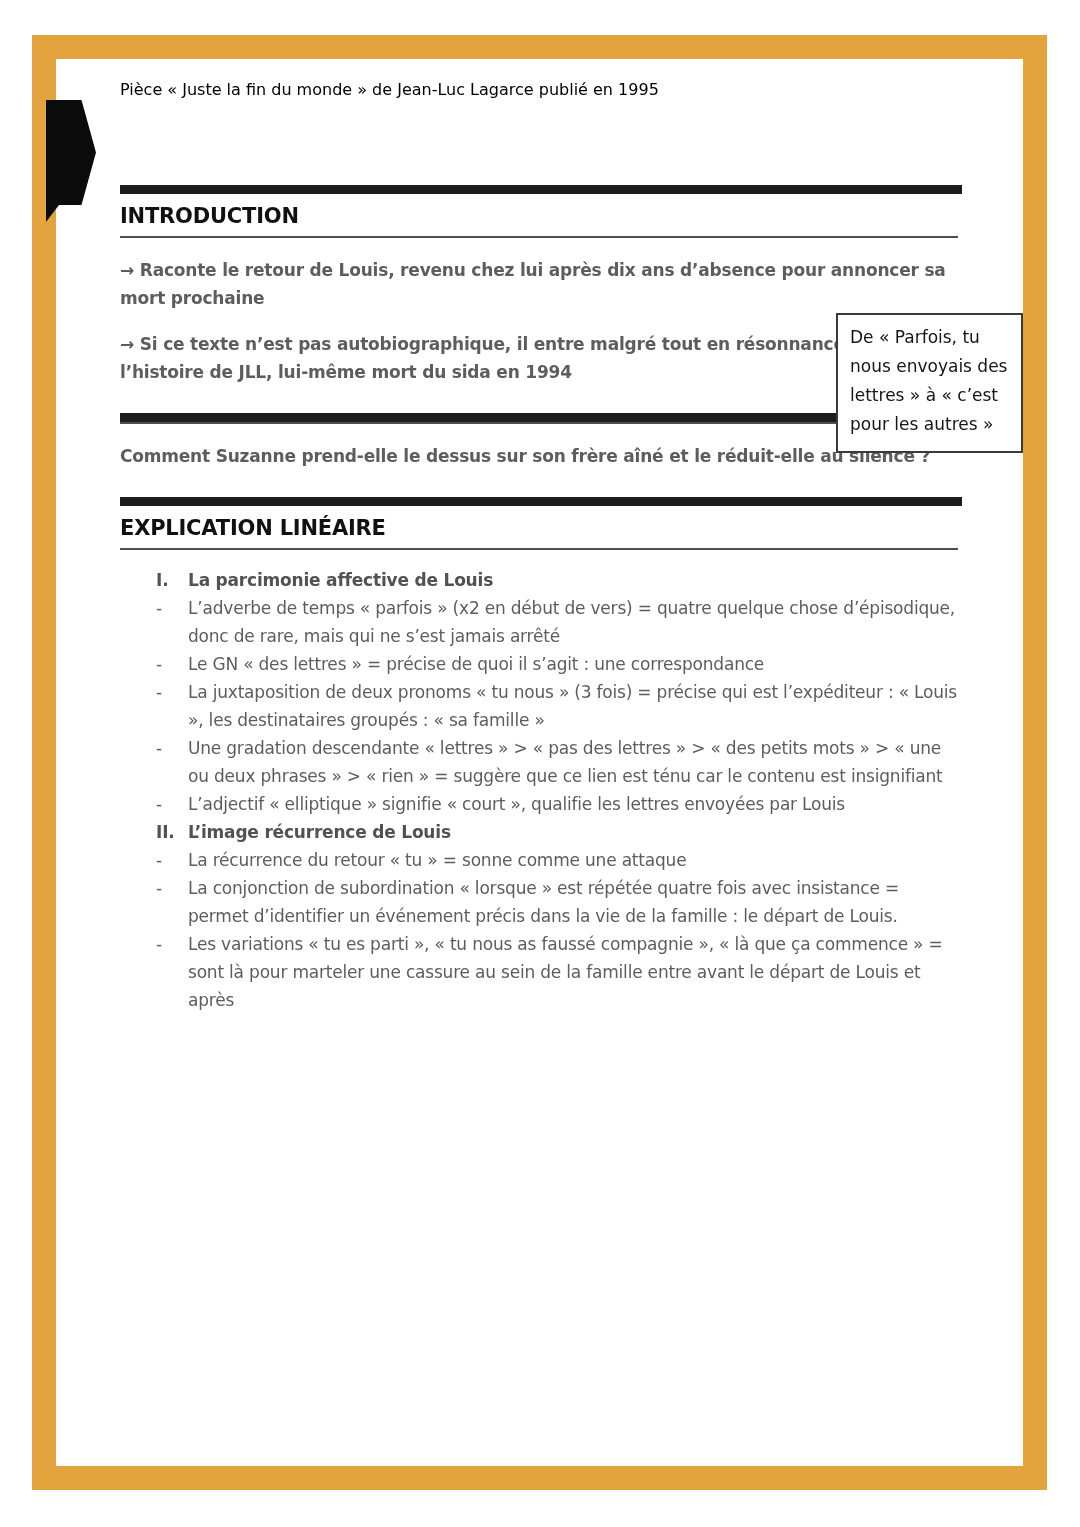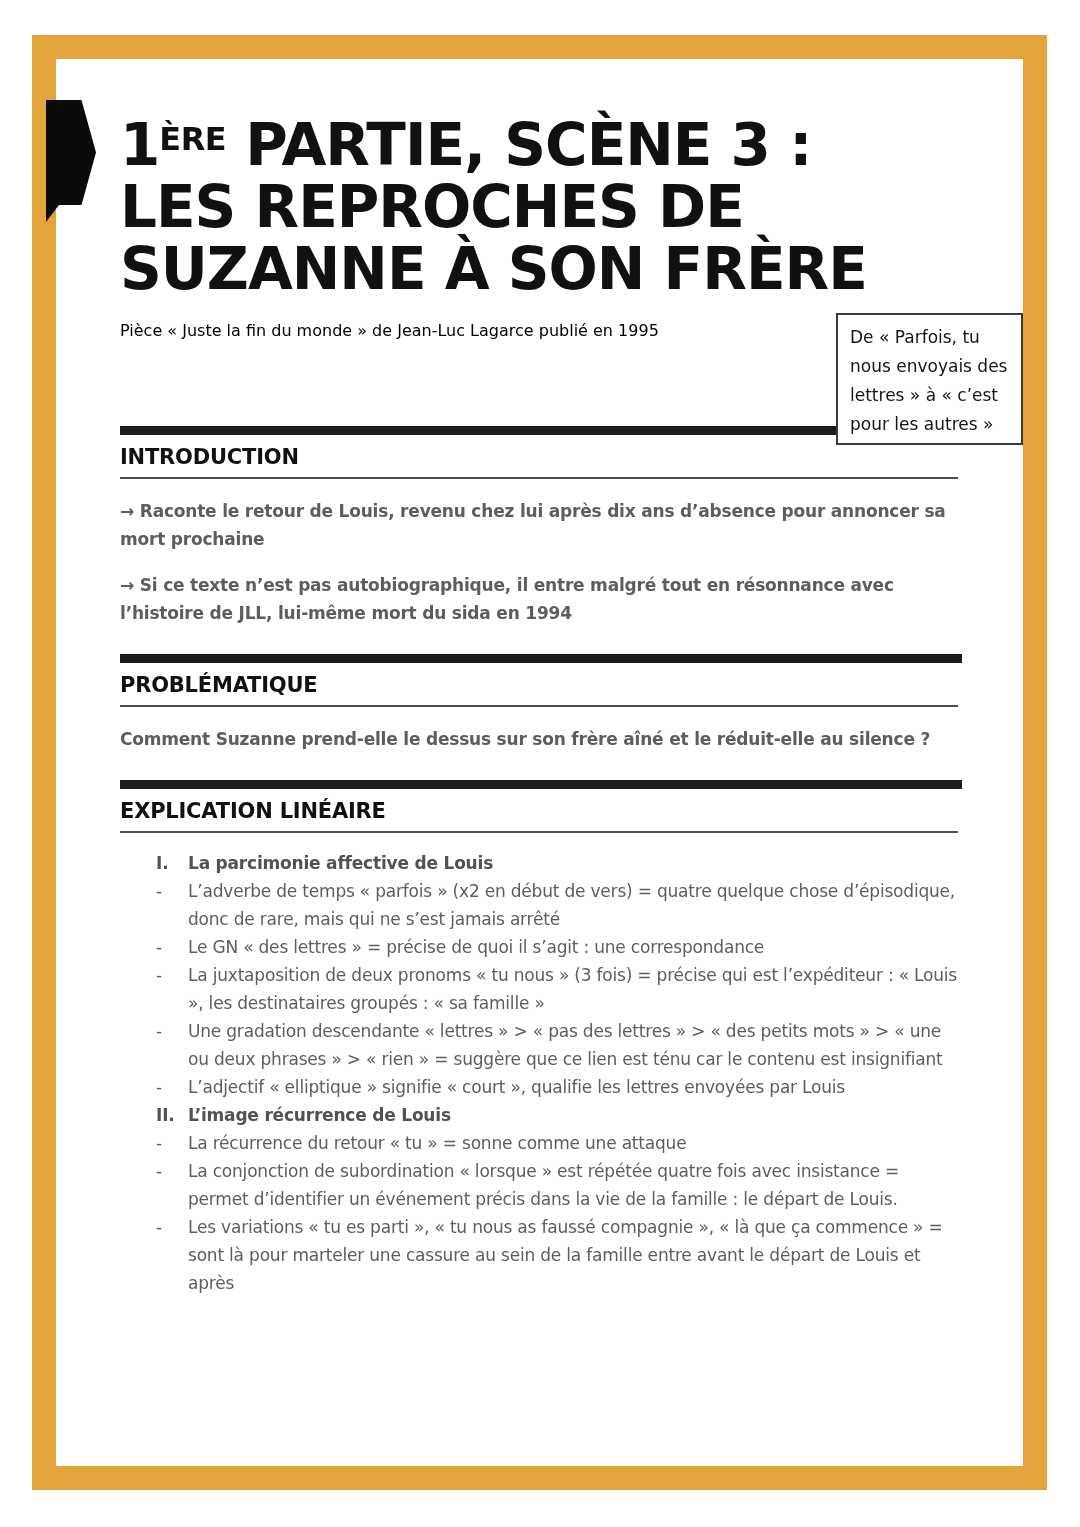--- a/index.html
+++ b/index.html
@@ -51,21 +51,21 @@
   .subtitle{
     margin-top:16px;
     font-size:16px;line-height:30px;
     color:#000000;
   }
   .callout{
     position:absolute;left:836px;top:313px;
     width:187px;
     border:2px solid #3a3a3a;
     background:#ffffff;
-    padding:8px 12px 4px 12px;
+    padding:8px 12px 12px 12px;
     font-size:17px;line-height:29px;
     color:#161616;
     z-index:3;
   }
   .section{margin-top:0;}
   .section-bar{
     height:9px;background:var(--bar);width:100%;
   }
   .section-bar.intro{margin-top:80px;}
   .section-bar.spaced{margin-top:27px;}
@@ -106,39 +106,33 @@
 
   <div class="frame"></div>
   <div class="bookmark"></div>
 
   <div class="callout">
     <span>De « Parfois, tu nous envoyais des lettres » à « c’est pour les autres »</span>
   </div>
 
   <div class="content">
 
-    <h1 class="title">
-      <span class="t-line"><span>1</span><sup>ÈRE</sup><span> PARTIE, SCÈNE 3 :</span></span>
-      <span class="t-line">LES REPROCHES DE</span>
-      <span class="t-line">SUZANNE À SON FRÈRE</span>
-    </h1>
 
     <p class="subtitle">Pièce « Juste la fin du monde » de Jean-Luc Lagarce publié en 1995</p>
 
     <section class="section">
       <div class="section-bar intro"></div>
       <h2 class="section-heading">INTRODUCTION</h2>
       <div class="section-underline"></div>
       <p>→ Raconte le retour de Louis, revenu chez lui après dix ans d’absence pour annoncer sa mort prochaine</p>
       <p>→ Si ce texte n’est pas autobiographique, il entre malgré tout en résonnance avec l’histoire de JLL, lui-même mort du sida en 1994</p>
     </section>
 
     <section class="section">
       <div class="section-bar spaced"></div>
-      <h2 class="section-heading">PROBLÉMATIQUE</h2>
       <div class="section-underline"></div>
       <p>Comment Suzanne prend-elle le dessus sur son frère aîné et le réduit-elle au silence ?</p>
     </section>
 
     <section class="section">
       <div class="section-bar spaced"></div>
       <h2 class="section-heading">EXPLICATION LINÉAIRE</h2>
       <div class="section-underline"></div>
 
       <div class="outline">

